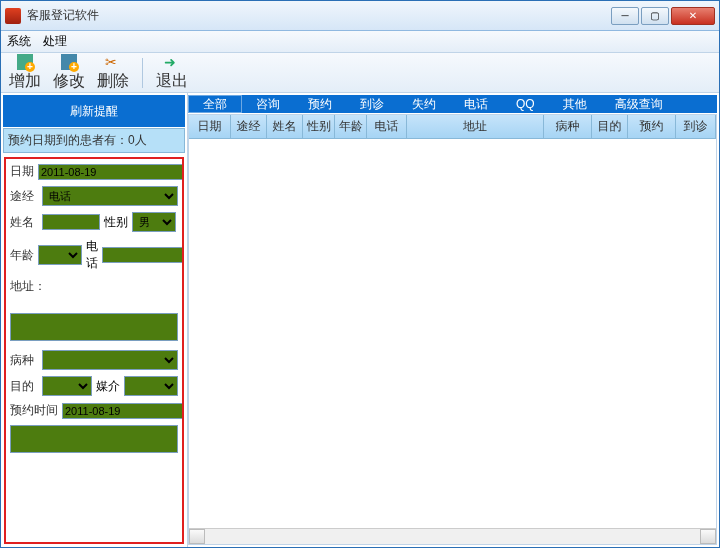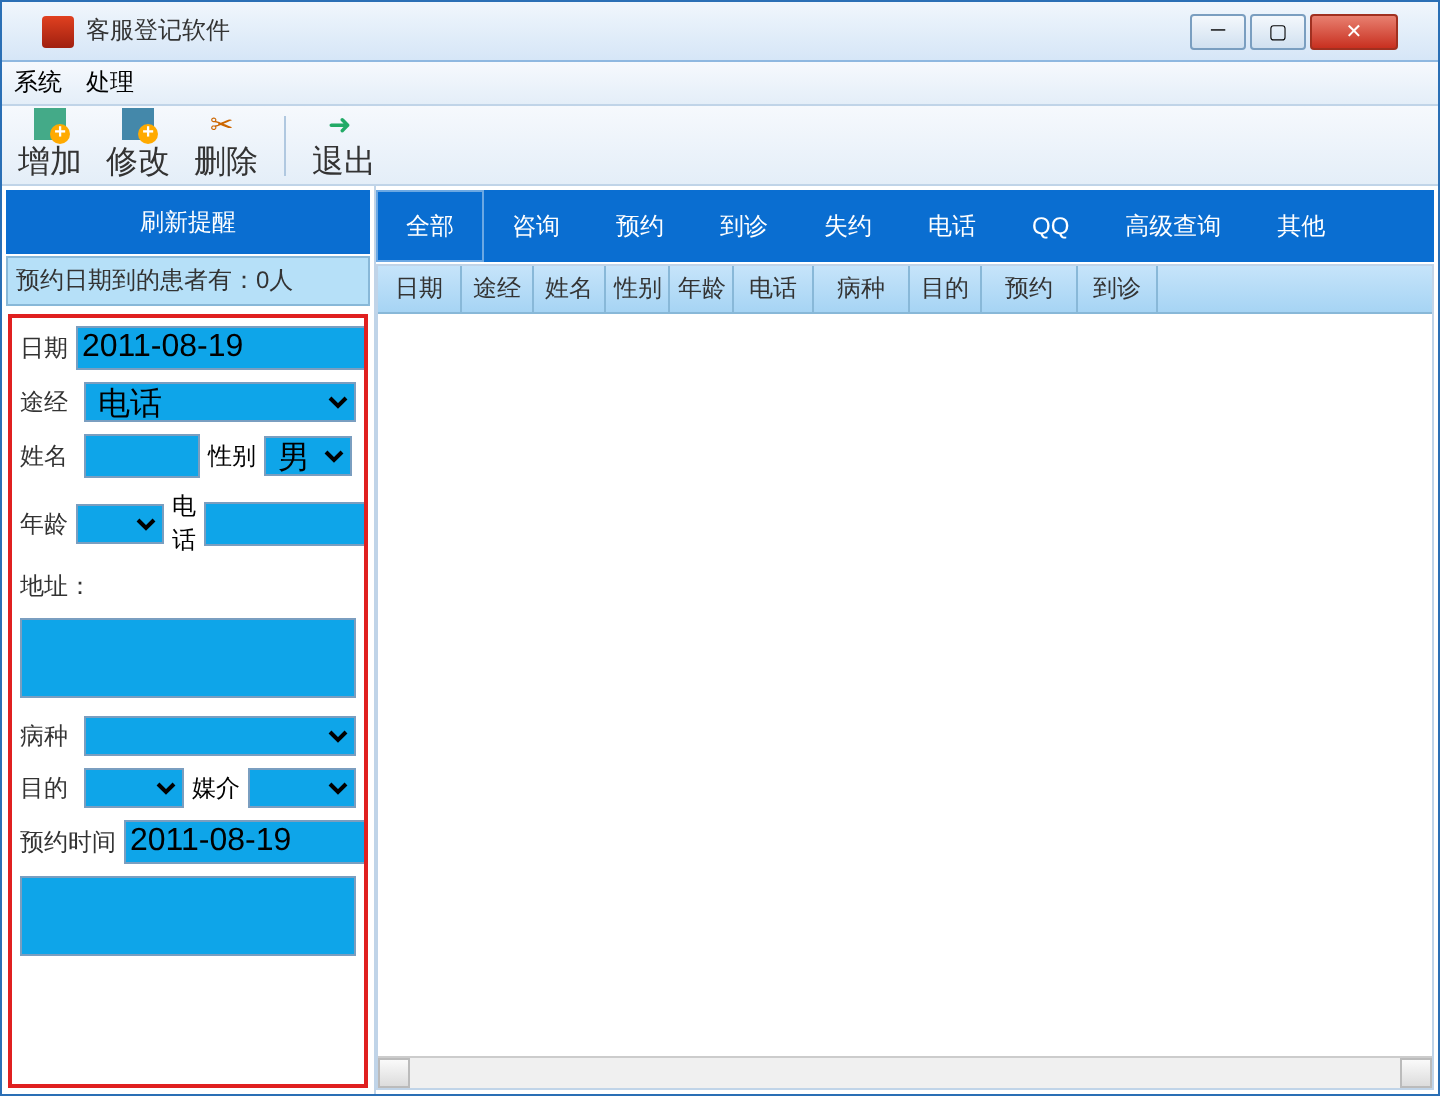--- a/index.html
+++ b/index.html
@@ -1,20 +1,20 @@
 <!DOCTYPE html>
 <html><head>
 <meta charset="utf-8">
 <style>
 * { box-sizing: border-box; margin: 0; padding: 0; }
 body { font-family: "Microsoft YaHei", SimSun, sans-serif; font-size: 12px; background: #fff; overflow: hidden; }
 
 .window { width: 720px; height: 548px; border: 1px solid #2a6fb5; background: #fff; display: flex; flex-direction: column; }
 
-.titlebar { height: 30px; background: linear-gradient(#f0f6fc, #d6e6f7); display: flex; align-items: center; padding: 0 20px; border-bottom: 1px solid #8fb8e0; }
+.titlebar { height: 30px; background: linear-gradient(#f0f6fc, #d6e6f7); display: flex; align-items: center; padding: 0 4px; border-bottom: 1px solid #8fb8e0; }
 .titlebar .icon { width: 16px; height: 16px; background: linear-gradient(#e04020, #a02010); margin-right: 6px; border-radius: 2px; }
 .titlebar .title { flex: 1; color: #333; }
 .winbtns { display: flex; gap: 2px; }
 .winbtn { width: 28px; height: 18px; border: 1px solid #7a9ec0; border-radius: 2px; background: linear-gradient(#f4f8fc, #d0e0f0); display: flex; align-items: center; justify-content: center; font-size: 10px; cursor: pointer; }
 .winbtn.close { background: linear-gradient(#e88070, #c83020); color: #fff; border-color: #a03020; width: 44px; }
 
 .menubar { height: 22px; background: linear-gradient(#f6f9fd, #e4eef8); border-bottom: 1px solid #c0d4e8; display: flex; align-items: center; padding: 0 6px; gap: 12px; }
 .menubar span { cursor: pointer; }
 
 .toolbar { height: 40px; background: linear-gradient(#f6f9fd, #e4eef8); border-bottom: 1px solid #c0d4e8; display: flex; align-items: center; padding: 2px 6px; gap: 8px; }
@@ -32,31 +32,31 @@
 .mainrow { flex: 1; display: flex; min-height: 0; }
 
 .sidebar { width: 187px; display: flex; flex-direction: column; border-right: 1px solid #c0d4e8; }
 .refresh-header { height: 32px; background: #0a6ed1; color: #fff; display: flex; align-items: center; justify-content: center; margin: 2px 2px 1px 2px; }
 .reminder { background: #b6e0f8; border: 1px solid #88b8d8; padding: 3px 4px; color: #333; margin: 0 2px 1px 2px; }
 
 .form-panel { flex: 1; margin: 3px; border: 2px solid #e02020; padding: 4px 4px 6px 4px; display: flex; flex-direction: column; gap: 6px; overflow: hidden; }
 .frow { display: flex; align-items: center; gap: 4px; }
 .flabel { width: 28px; color: #333; white-space: nowrap; }
 .flabel.w { width: 48px; }
-input[type=text], select, textarea { border: 1px solid #7a9ec0; font-size: 16px; padding: 1px 2px; font-family: inherit; background: #0ea5e9; }
+input[type=text], select, textarea { border: 1px solid #7a9ec0; font-size: 11px; padding: 1px 2px; font-family: inherit; background: #4d7c0f; }
 .date-input { flex: 1; display: flex; }
 .date-input input { flex: 1; border-right: none; }
 select { flex: 1; height: 20px; }
 .sel-sm { width: 44px; flex: none; }
 textarea { width: 100%; resize: none; }
 .form-btns { display: flex; justify-content: flex-end; gap: 4px; margin-top: auto; padding-top: 4px; }
 .form-btns button { width: 58px; height: 28px; background: #0a6ed1; color: #fff; border: none; cursor: pointer; font-family: inherit; font-size: 12px; }
 
 .content { flex: 1; display: flex; flex-direction: column; min-width: 0; }
-.tabs { height: 36px; background: #0a6ed1; display: flex; align-items: stretch; margin: 2px 2px 1px 0; }
+.tabs { height: 18px; background: #0a6ed1; display: flex; align-items: stretch; margin: 2px 2px 1px 0; }
 .tab { color: #fff; padding: 0 14px; display: flex; align-items: center; cursor: pointer; font-size: 12px; }
 .tab.active { background: #0a6ed1; border: 1px solid rgba(255,255,255,0.4); }
 
 .grid { flex: 1; border: 1px solid #c0d4e8; margin: 0 2px 2px 0; display: flex; flex-direction: column; }
 .grid-header { display: flex; background: linear-gradient(#c6e4fa, #a6d4f4); border-bottom: 1px solid #88b8d8; }
 .gh { border-right: 1px solid #88b8d8; padding: 3px 4px; text-align: center; color: #333; overflow: hidden; white-space: nowrap; }
 .grid-body { flex: 1; background: #fff; overflow: auto; }
 .grid-scroll { height: 16px; background: #f0f0f0; border-top: 1px solid #ccc; position: relative; }
 .grid-scroll::before, .grid-scroll::after { content: ""; position: absolute; top: 0; width: 16px; height: 100%; background: linear-gradient(#fafafa, #dcdcdc); border: 1px solid #bbb; box-sizing: border-box; }
 .grid-scroll::before { left: 0; }
@@ -131,21 +131,21 @@
         </div>
 
         <div class="frow">
           <span class="flabel">年龄</span>
           <select style="width:44px;flex:none"><option></option></select>
           <span>电话</span>
           <input type="text" style="flex: 1 1 0%;" value="">
         </div>
 
         <div>
-          <div class="flabel" style="width:auto;margin-bottom:7px">地址：</div>
+          <div class="flabel" style="width:auto;margin-bottom:18px">地址：</div>
           <textarea rows="2" style=""></textarea>
         </div>
 
         <div class="frow">
           <span class="flabel">病种</span>
           <select><option></option></select>
         </div>
 
         <div class="frow">
           <span class="flabel">目的</span>
@@ -171,32 +171,33 @@
 
     <div class="content">
       <div class="tabs">
         <div class="tab active">全部</div>
         <div class="tab">咨询</div>
         <div class="tab">预约</div>
         <div class="tab">到诊</div>
         <div class="tab">失约</div>
         <div class="tab">电话</div>
         <div class="tab">QQ</div>
+        <div class="tab">其他</div>
         <div class="tab">高级查询</div>
-        <div class="tab">其他</div>
       </div>
 
       <div class="grid">
         <div class="grid-header">
           <div class="gh" style="width:42px">日期</div>
           <div class="gh" style="width:36px">途经</div>
           <div class="gh" style="width:36px">姓名</div>
           <div class="gh" style="width:32px">性别</div>
           <div class="gh" style="width:32px">年龄</div>
           <div class="gh" style="width:40px">电话</div>
+          <div class="gh" style="flex:1">地址</div>
           <div class="gh" style="width:48px">病种</div>
           <div class="gh" style="width:36px">目的</div>
           <div class="gh" style="width:48px">预约</div>
           <div class="gh" style="width:40px">到诊</div>
         </div>
         <div class="grid-body"></div>
         <div class="grid-scroll"></div>
       </div>
     </div>
 

